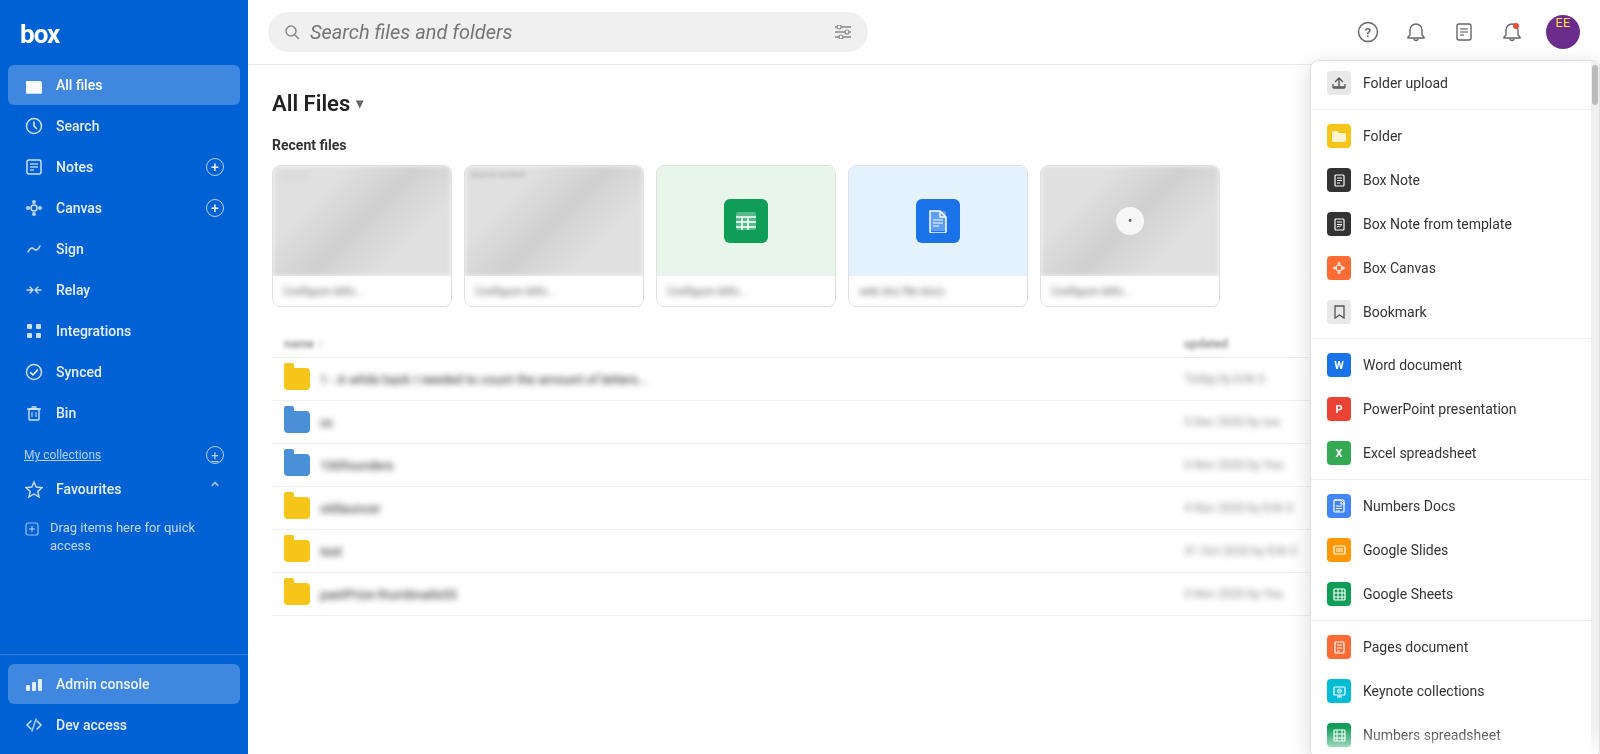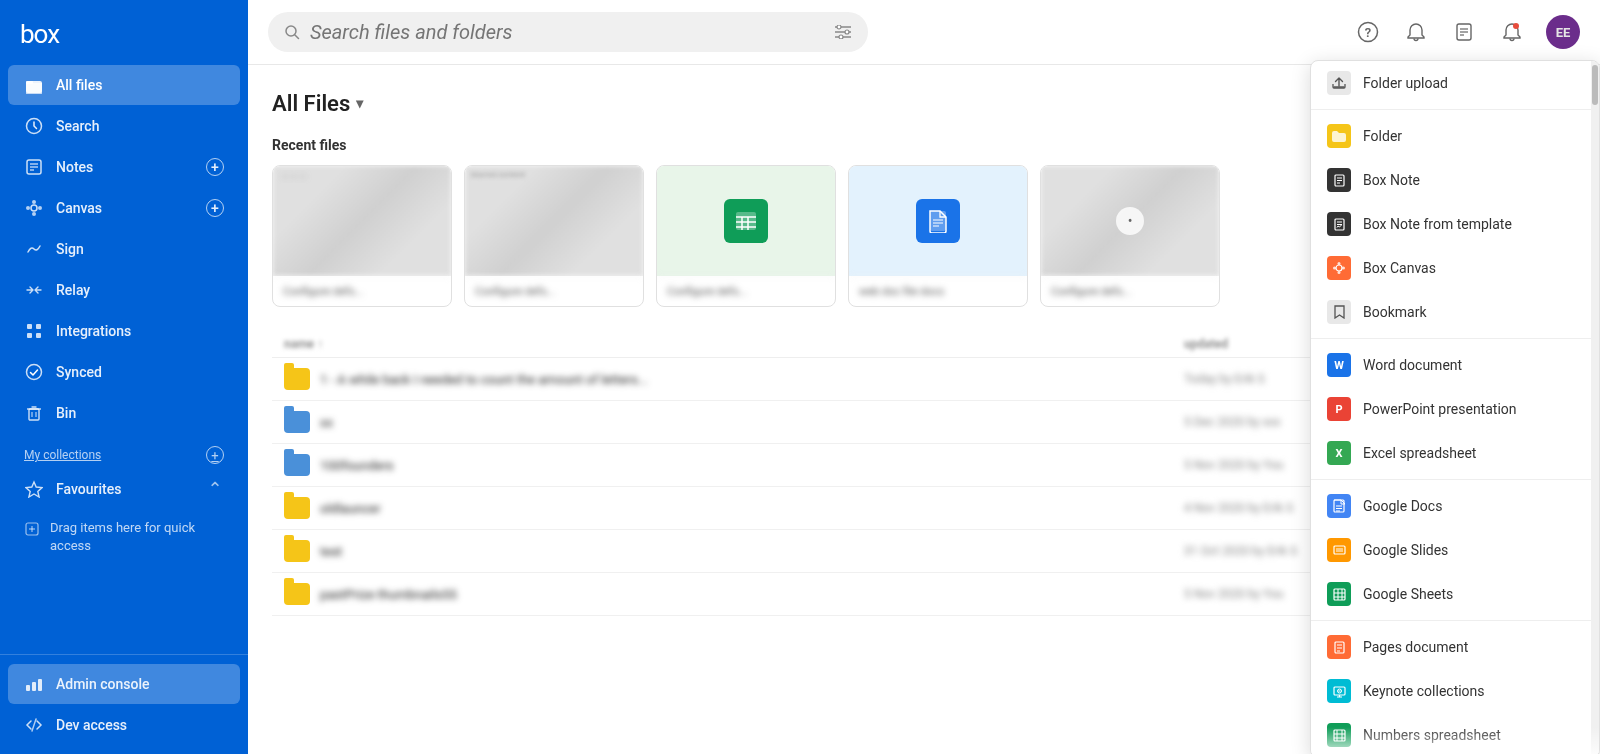--- a/index.html
+++ b/index.html
@@ -24,21 +24,21 @@
 
     .logo-box {
       width: 52px;
       height: 32px;
       display: flex;
       align-items: center;
     }
 
     .logo-text {
       font-size: 26px;
-      font-weight: 400;
+      font-weight: 700;
       color: white;
       letter-spacing: -1px;
     }
 
     .sidebar-nav {
       flex: 1;
       padding-bottom: 10px;
     }
 
     .nav-item {
@@ -203,26 +203,26 @@
       cursor: pointer;
       color: #555;
       font-size: 18px;
     }
 
     .avatar {
       width: 34px;
       height: 34px;
       border-radius: 50%;
       background: #6B2D8B;
-      color: #e5e5e5;
-      display: flex;
-      align-items: center;
+      color: #fde047;
+      display: flex;
+      align-items: flex-start;
       justify-content: center;
       font-size: 13px;
-      font-weight: 700;
+      font-weight: 400;
       cursor: pointer;
     }
 
     .content-area {
       flex: 1;
       overflow-y: auto;
       padding: 20px 24px;
       position: relative;
     }
 
@@ -967,21 +967,21 @@
       <div class="dropdown-icon di-blue2">
         <svg width="12" height="14" viewBox="0 0 12 14" fill="none">
           <rect x="1" y="1" width="10" height="12" rx="1" fill="none" stroke="white" stroke-width="1.2"></rect>
           <path d="M1 1h7l4 4" stroke="white" stroke-width="1" fill="none"></path>
           <path d="M8 1v4h4" stroke="white" stroke-width="1" fill="none"></path>
           <line x1="3" y1="7" x2="9" y2="7" stroke="white" stroke-width="1"></line>
           <line x1="3" y1="9.5" x2="9" y2="9.5" stroke="white" stroke-width="1"></line>
           <line x1="3" y1="12" x2="7" y2="12" stroke="white" stroke-width="1"></line>
         </svg>
       </div>
-      <span>Google Docs</span>
+      <span>Numbers Docs</span>
     </div>
 
     <div class="dropdown-item">
       <div class="dropdown-icon di-orange2">
         <svg width="13" height="12" viewBox="0 0 13 12" fill="none">
           <rect x="1" y="2" width="11" height="8" rx="1" stroke="white" stroke-width="1.2" fill="none"></rect>
           <rect x="3" y="4" width="7" height="4" rx="0.5" fill="white" opacity="0.5"></rect>
         </svg>
       </div>
       <span>Google Slides</span>

